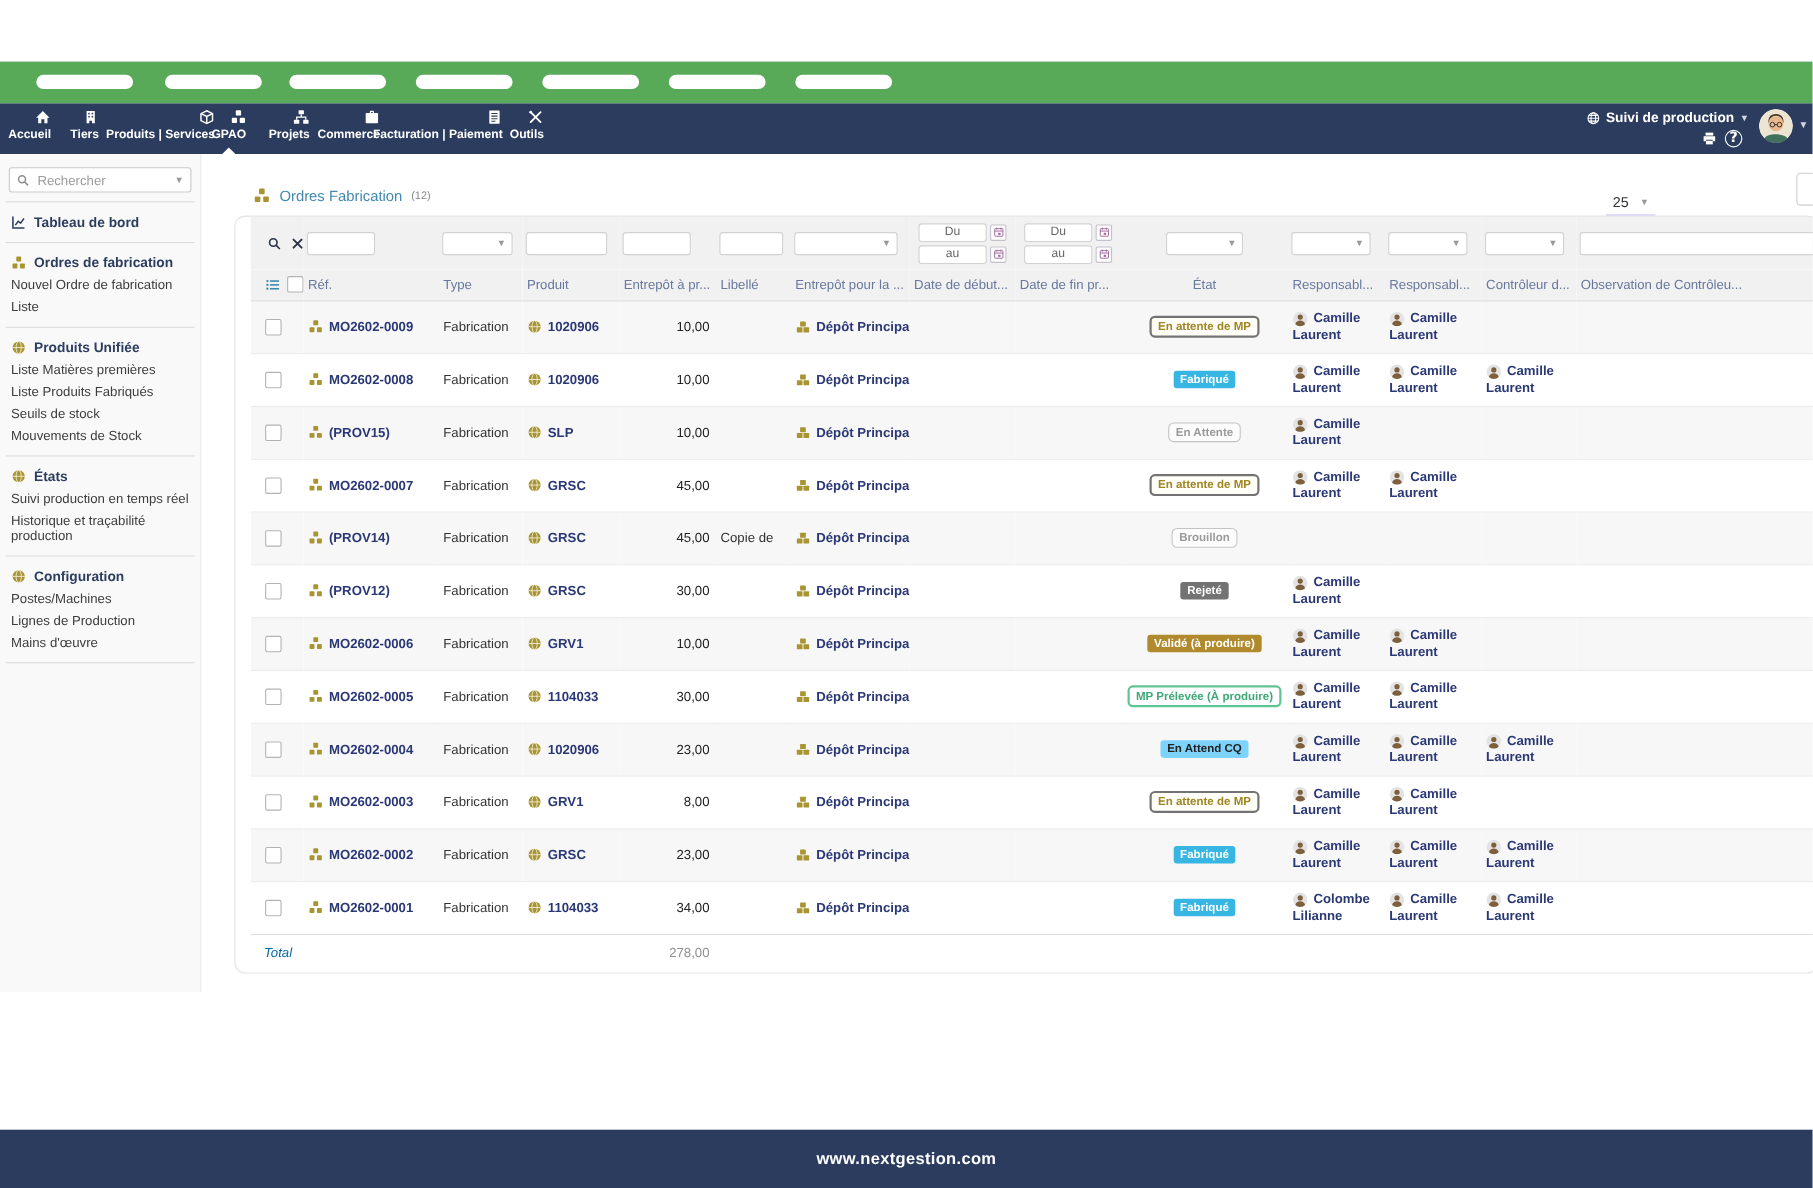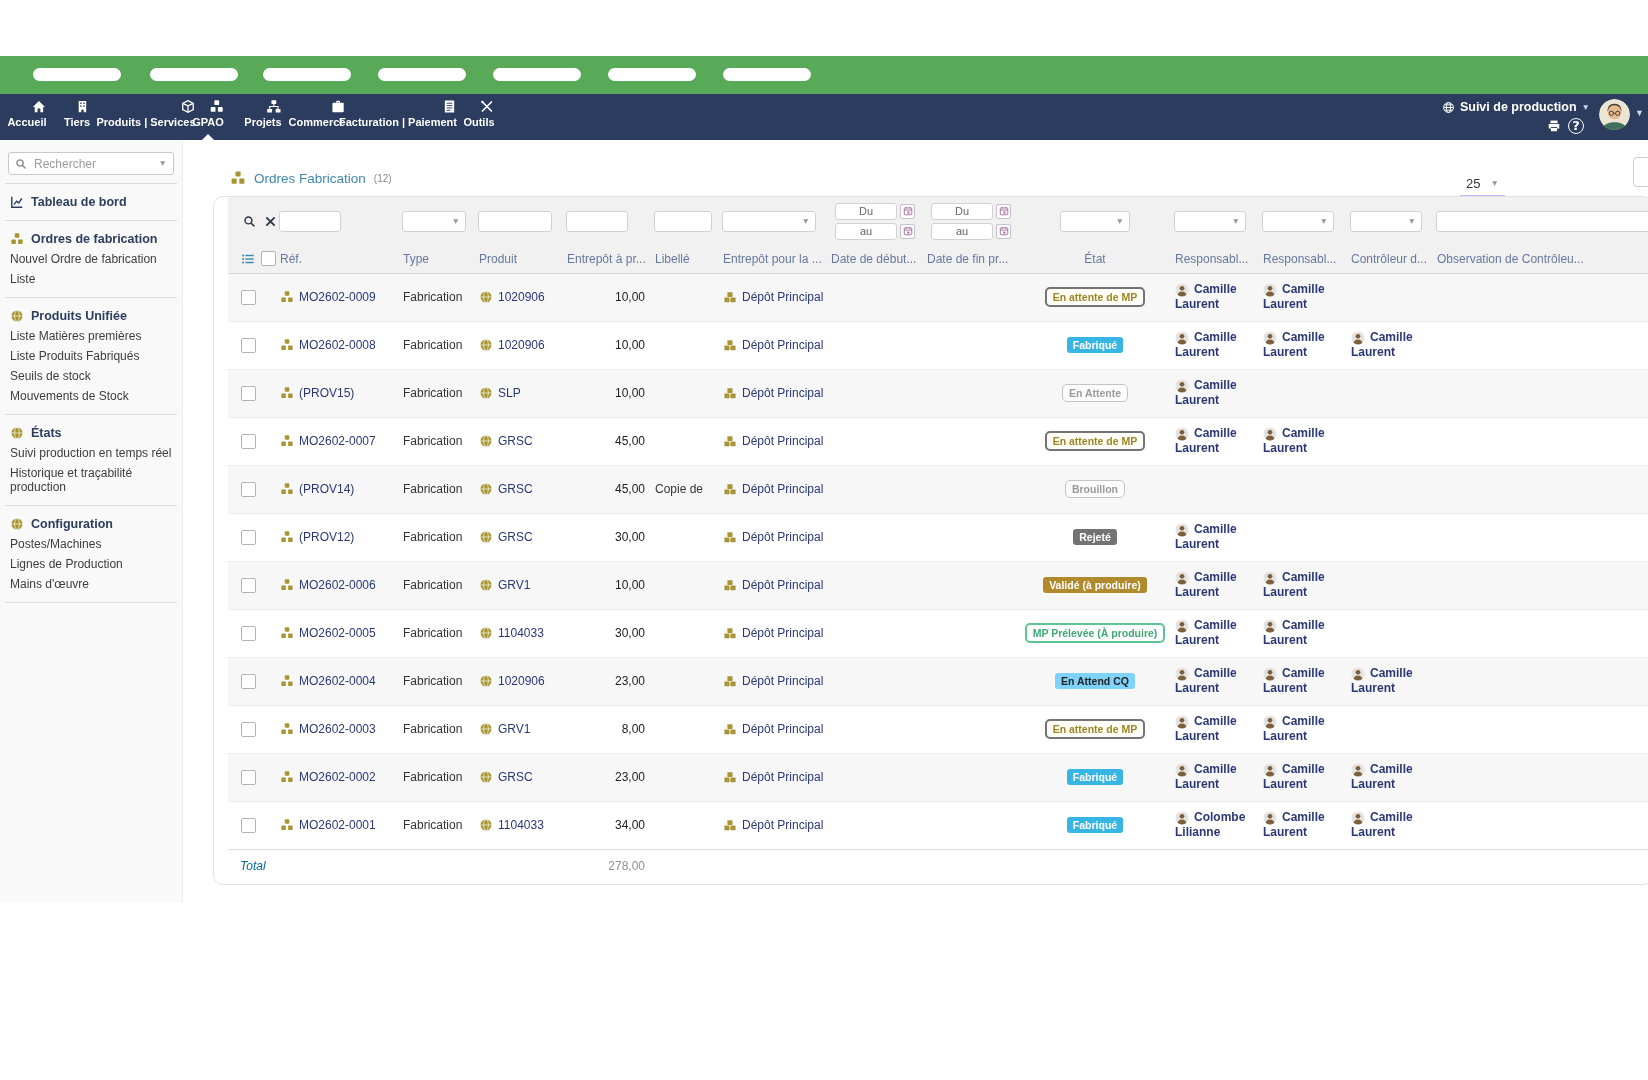--- a/index.html
+++ b/index.html
@@ -85,21 +85,21 @@
   .f-input{height:21px;border:1px solid #d2d2d2;border-radius:3px;background:#fff;box-sizing:border-box;
     font-size:11px;color:#444;padding:0 4px;outline:none;font-family:"Liberation Sans",sans-serif;}
   .f-select{position:relative;height:21px;border:1px solid #d2d2d2;border-radius:3px;background:#fff;box-sizing:border-box;
     display:inline-flex;align-items:center;justify-content:flex-end;padding-right:5px;cursor:pointer;}
   .dategrp{display:flex;flex-direction:column;gap:3px;align-items:center;}
   .daterow{display:flex;align-items:center;gap:3px;}
   .daterow input{width:62px;height:17px;border:1px solid #d2d2d2;border-radius:3px;text-align:center;font-size:11px;color:#666;outline:none;box-sizing:border-box;font-family:"Liberation Sans",sans-serif;}
   .calbtn{width:13px;height:13px;border:1px solid #c6c0cc;border-radius:2px;background:#fdfdfd;display:inline-flex;align-items:center;justify-content:center;color:#a06a9a;cursor:pointer;}
   .calbtn svg{width:10px;height:10px;display:block;}
 
-  .linkcell{display:flex;align-items:center;gap:5px;color:#2b3876;font-weight:400;cursor:pointer;}
+  .linkcell{display:flex;align-items:center;gap:5px;color:#2b3876;font-weight:700;cursor:pointer;}
   .linkcell .icon{color:#a99432;flex:none;}
   .linkcell .icon svg{width:14px;height:14px;display:block;}
   .c-type-txt{color:#333;}
   .c-qty{text-align:right;padding-right:6px;color:#222;}
   .c-lib-txt{color:#333;}
   .c-etat{text-align:center;}
 
   .badge{display:inline-block;padding:2px 6px;border-radius:5px;font-size:10.5px;font-weight:700;white-space:nowrap;box-sizing:border-box;}
   .b-og{color:#a08622;border:2px solid #737373;background:#fffef9;}
   .b-sb{background:#38b6e3;color:#fff;border-radius:3px;}
@@ -1509,14 +1509,17 @@
       <tfoot>
         <tr>
           <td colspan="4" class="total-label">Total</td>
           <td class="total-qty">278,00</td>
           <td colspan="9"></td>
         </tr>
       </tfoot>
     </table>
   </div>
 
+  <div class="footer">
+    <span>www.nextgestion.com</span>
+  </div>
 
 </div>
 
 </body></html>

